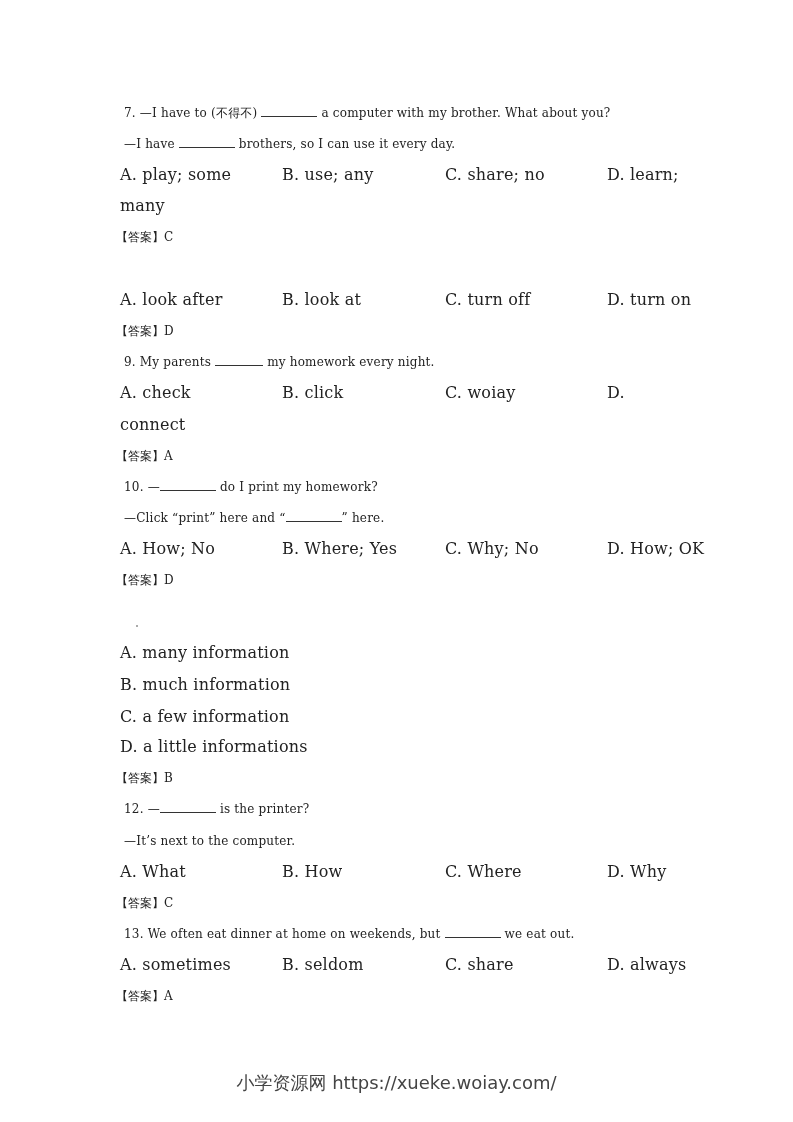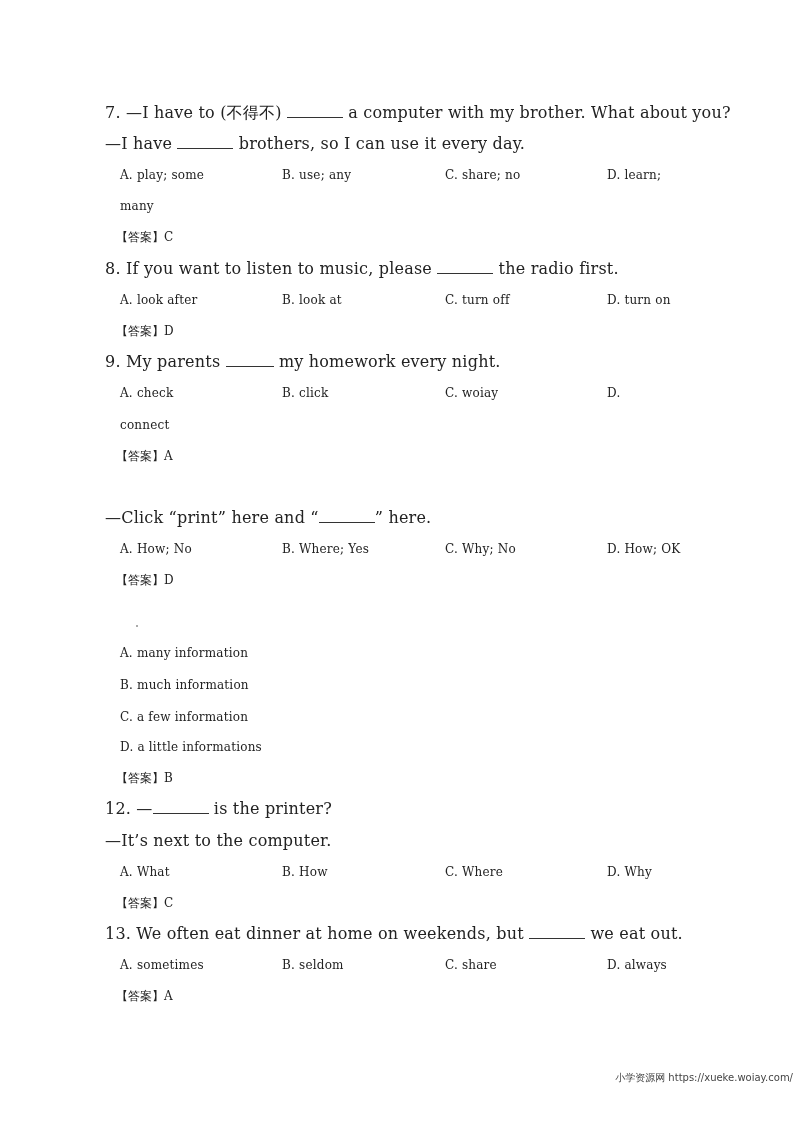--- a/index.html
+++ b/index.html
@@ -1,55 +1,55 @@
 <!DOCTYPE html>
 <html><head>
   <meta charset="utf-8">
   <style>
     html, body { margin: 0; padding: 0; background: #ffffff; }
     body { width: 793px; height: 1122px; position: relative; overflow: hidden;
            font-family: "DejaVu Serif", "Liberation Serif", serif; color: #222; }
     .page { position: absolute; left: 0; top: 0; width: 793px; height: 1122px; }
-    .line { position: absolute; left: 105px; font-size: 16px; line-height: 16px; white-space: pre; letter-spacing: 0.2px; }
-    .opt { position: absolute; font-size: 12px; line-height: 16px; white-space: pre; letter-spacing: 0.2px; }
+    .line { position: absolute; left: 124px; font-size: 12px; line-height: 16px; white-space: pre; letter-spacing: 0.2px; }
+    .opt { position: absolute; font-size: 16px; line-height: 16px; white-space: pre; letter-spacing: 0.2px; }
     .ans { position: absolute; left: 116px; font-size: 12px; line-height: 16px; white-space: pre; }
     .blank { display: inline-block; border-bottom: 1px solid #333; height: 11px; vertical-align: baseline; }
-    .footer { position: absolute; top: 1071px; left: 0; width: 793px; text-align: right;
-              font-family: "DejaVu Sans", "Liberation Sans", sans-serif; font-size: 10px; color: #444; }
+    .footer { position: absolute; top: 1071px; left: 0; width: 793px; text-align: center;
+              font-family: "DejaVu Sans", "Liberation Sans", sans-serif; font-size: 18px; color: #444; }
     .speck { position: absolute; left: 136px; top: 625px; width: 2px; height: 2px; background: #aaa; }
   </style>
 </head>
 <body>
 
 <div class="page">
 
   <div class="line" style="top:105px"><span>7. —I have to (不得不) </span><span class="blank" style="width:56px"></span><span> a computer with my brother. What about you?</span></div>
   <div class="line" style="top:136px"><span>—I have </span><span class="blank" style="width:56px"></span><span> brothers, so I can use it every day.</span></div>
   <div class="opt" style="top:167px;left:120px">A. play; some</div>
   <div class="opt" style="top:167px;left:282px">B. use; any</div>
   <div class="opt" style="top:167px;left:445px">C. share; no</div>
   <div class="opt" style="top:167px;left:607px">D. learn;</div>
   <div class="opt" style="top:198px;left:120px">many</div>
   <div class="ans" style="top:229px">【答案】C</div>
 
-  <div class="line" style="top:261px"><span>8. If you want to listen to music, please </span><span class="blank" style="width:56px"></span><span> the radio first.</span></div>
   <div class="opt" style="top:292px;left:120px">A. look after</div>
   <div class="opt" style="top:292px;left:282px">B. look at</div>
   <div class="opt" style="top:292px;left:445px">C. turn off</div>
   <div class="opt" style="top:292px;left:607px">D. turn on</div>
   <div class="ans" style="top:323px">【答案】D</div>
 
   <div class="line" style="top:354px"><span>9. My parents </span><span class="blank" style="width:48px"></span><span> my homework every night.</span></div>
   <div class="opt" style="top:385px;left:120px">A. check</div>
   <div class="opt" style="top:385px;left:282px">B. click</div>
   <div class="opt" style="top:385px;left:445px">C. woiay</div>
   <div class="opt" style="top:385px;left:607px">D.</div>
   <div class="opt" style="top:417px;left:120px">connect</div>
   <div class="ans" style="top:448px">【答案】A</div>
 
+  <div class="line" style="top:479px"><span>10. —</span><span class="blank" style="width:56px"></span><span> do I print my homework?</span></div>
   <div class="line" style="top:510px"><span>—Click “print” here and “</span><span class="blank" style="width:56px"></span><span>” here.</span></div>
   <div class="opt" style="top:541px;left:120px">A. How; No</div>
   <div class="opt" style="top:541px;left:282px">B. Where; Yes</div>
   <div class="opt" style="top:541px;left:445px">C. Why; No</div>
   <div class="opt" style="top:541px;left:607px">D. How; OK</div>
   <div class="ans" style="top:572px">【答案】D</div>
 
   <div class="speck"></div>
   <div class="opt" style="top:645px;left:120px">A. many information</div>
   <div class="opt" style="top:677px;left:120px">B. much information</div>

